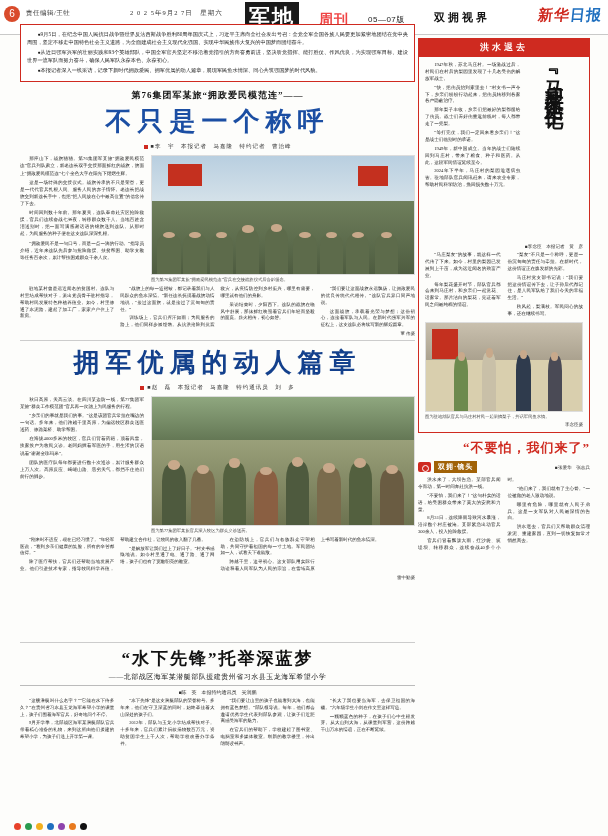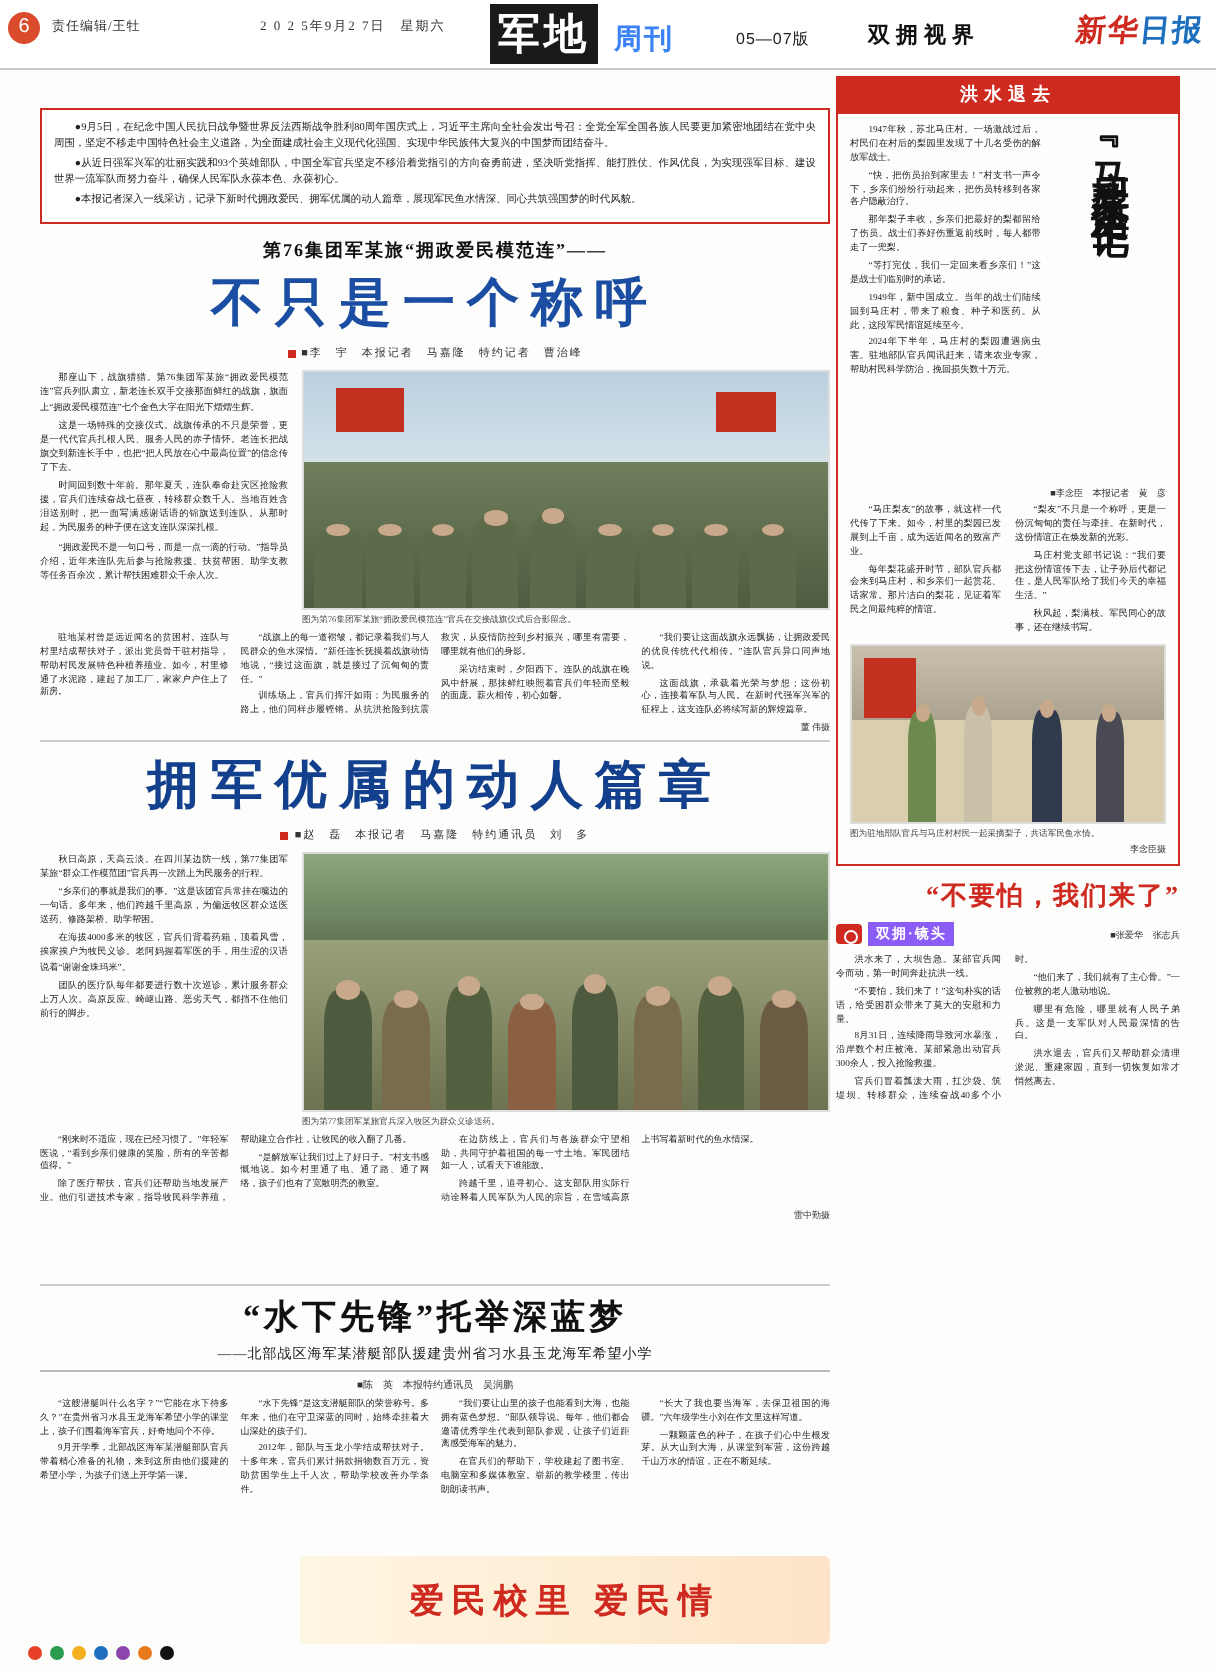--- a/index.html
+++ b/index.html
@@ -34,37 +34,37 @@
   }
   .mh-title{
     position:absolute;left:245px;top:2px;width:120px;height:30px;
   }
   .mh-title .big{
     display:block;font-size:21px;font-weight:bold;color:#111;letter-spacing:2px;
     font-family:"Liberation Sans",sans-serif;
     background:#1a1a1a;color:#fff;padding:1px 4px;display:inline-block;
   }
   .mh-title .sub{
-    display:inline-block;font-size:14px;font-weight:bold;color:#3b82f6;margin-left:8px;letter-spacing:1px;
+    display:inline-block;font-size:14px;font-weight:bold;color:#ef4444;margin-left:20px;letter-spacing:1px;
   }
   .mh-issue{
     position:absolute;left:368px;top:14px;font-size:8px;color:#222;letter-spacing:.5px;
     font-family:"Liberation Sans",sans-serif;
   }
   .mh-section{
     position:absolute;left:434px;top:10px;font-size:11px;font-weight:bold;color:#111;letter-spacing:3px;font-family:Liberation Serif, serif;
   }
   .mh-logo{
     position:absolute;right:6px;top:6px;font-size:15px;font-weight:bold;color:#1f6fbf;
     letter-spacing:1px;transform:skewX(-6deg);
   }
   .mh-logo .red{color:#cf2a20;}
 
   
-  .left-col{position:absolute;left:20px;top:54px;width:395px;}
+  .left-col{position:absolute;left:20px;top:24px;width:395px;}
   .right-col{position:absolute;left:418px;top:38px;width:172px;}
 
   .redbox{
     border:1.2px solid #cf2a20;padding:5px 6px;background:#fff;
   }
   .lead-text{
     font-size:5.2px;line-height:1.55;color:#222;text-align:justify;
   }
   .lead-text p{margin:0 0 2px 0;text-indent:2em;}
 
@@ -114,21 +114,21 @@
     height:180px;margin:0 auto;
   }
   .rc-sub{font-size:4.6px;line-height:1.5;text-align:justify;color:#222;}
   .rc-sub p{margin:0 0 2px 0;text-indent:2em;}
 
   .rc-title2{
     text-align:right;font-size:13px;font-weight:bold;color:#cf2a20;letter-spacing:1px;margin:6px 0 4px;
   }
   .badge-row{display:flex;align-items:center;gap:3px;margin:4px 0;}
   .badge{
-    background:#8b5cf6;color:#fff;font-size:7px;font-weight:bold;padding:1px 4px;letter-spacing:1px;
+    background:#a16207;color:#fff;font-size:7px;font-weight:bold;padding:1px 4px;letter-spacing:1px;
   }
   .badge-cam{width:13px;height:10px;background:#cf2a20;border-radius:2px;position:relative;}
   .badge-cam:after{content:"";position:absolute;left:4px;top:2.5px;width:5px;height:5px;border:1.2px solid #fff;border-radius:50%;}
 
   
   .bottom{position:absolute;left:20px;top:638px;width:395px;}
   .b-title{
     text-align:center;font-size:17px;font-weight:bold;color:#111;letter-spacing:2px;margin:3px 0 2px;
   }
   .b-sub{
@@ -385,26 +385,20 @@
       <p>9月开学季，北部战区海军某潜艇部队官兵带着精心准备的礼物，来到这所由他们援建的希望小学，为孩子们送上开学第一课。</p>
       <p>“水下先锋”是这支潜艇部队的荣誉称号。多年来，他们在守卫深蓝的同时，始终牵挂着大山深处的孩子们。</p>
       <p>2012年，部队与玉龙小学结成帮扶对子。十多年来，官兵们累计捐款捐物数百万元，资助贫困学生上千人次，帮助学校改善办学条件。</p>
       <p>“我们要让山里的孩子也能看到大海，也能拥有蓝色梦想。”部队领导说。每年，他们都会邀请优秀学生代表到部队参观，让孩子们近距离感受海军的魅力。</p>
       <p>在官兵们的帮助下，学校建起了图书室、电脑室和多媒体教室。崭新的教学楼里，传出朗朗读书声。</p>
       <p>“长大了我也要当海军，去保卫祖国的海疆。”六年级学生小刘在作文里这样写道。</p>
       <p>一颗颗蓝色的种子，在孩子们心中生根发芽。从大山到大海，从课堂到军营，这份跨越千山万水的情谊，正在不断延续。</p>
     </div>
   </div>
 
-  <div class="ribbon">
-    <div class="ribbon-text">
-      <span>爱民校里</span>
-      <span>爱民情</span>
-    </div>
-  </div>
 
   <div class="colorbar">
     <i style="background:#e8412a"></i>
     <i style="background:#2a9b4f"></i>
     <i style="background:#f2b01e"></i>
     <i style="background:#1f6fbf"></i>
     <i style="background:#8e44ad"></i>
     <i style="background:#e87a1e"></i>
     <i style="background:#111111"></i>
   </div>

